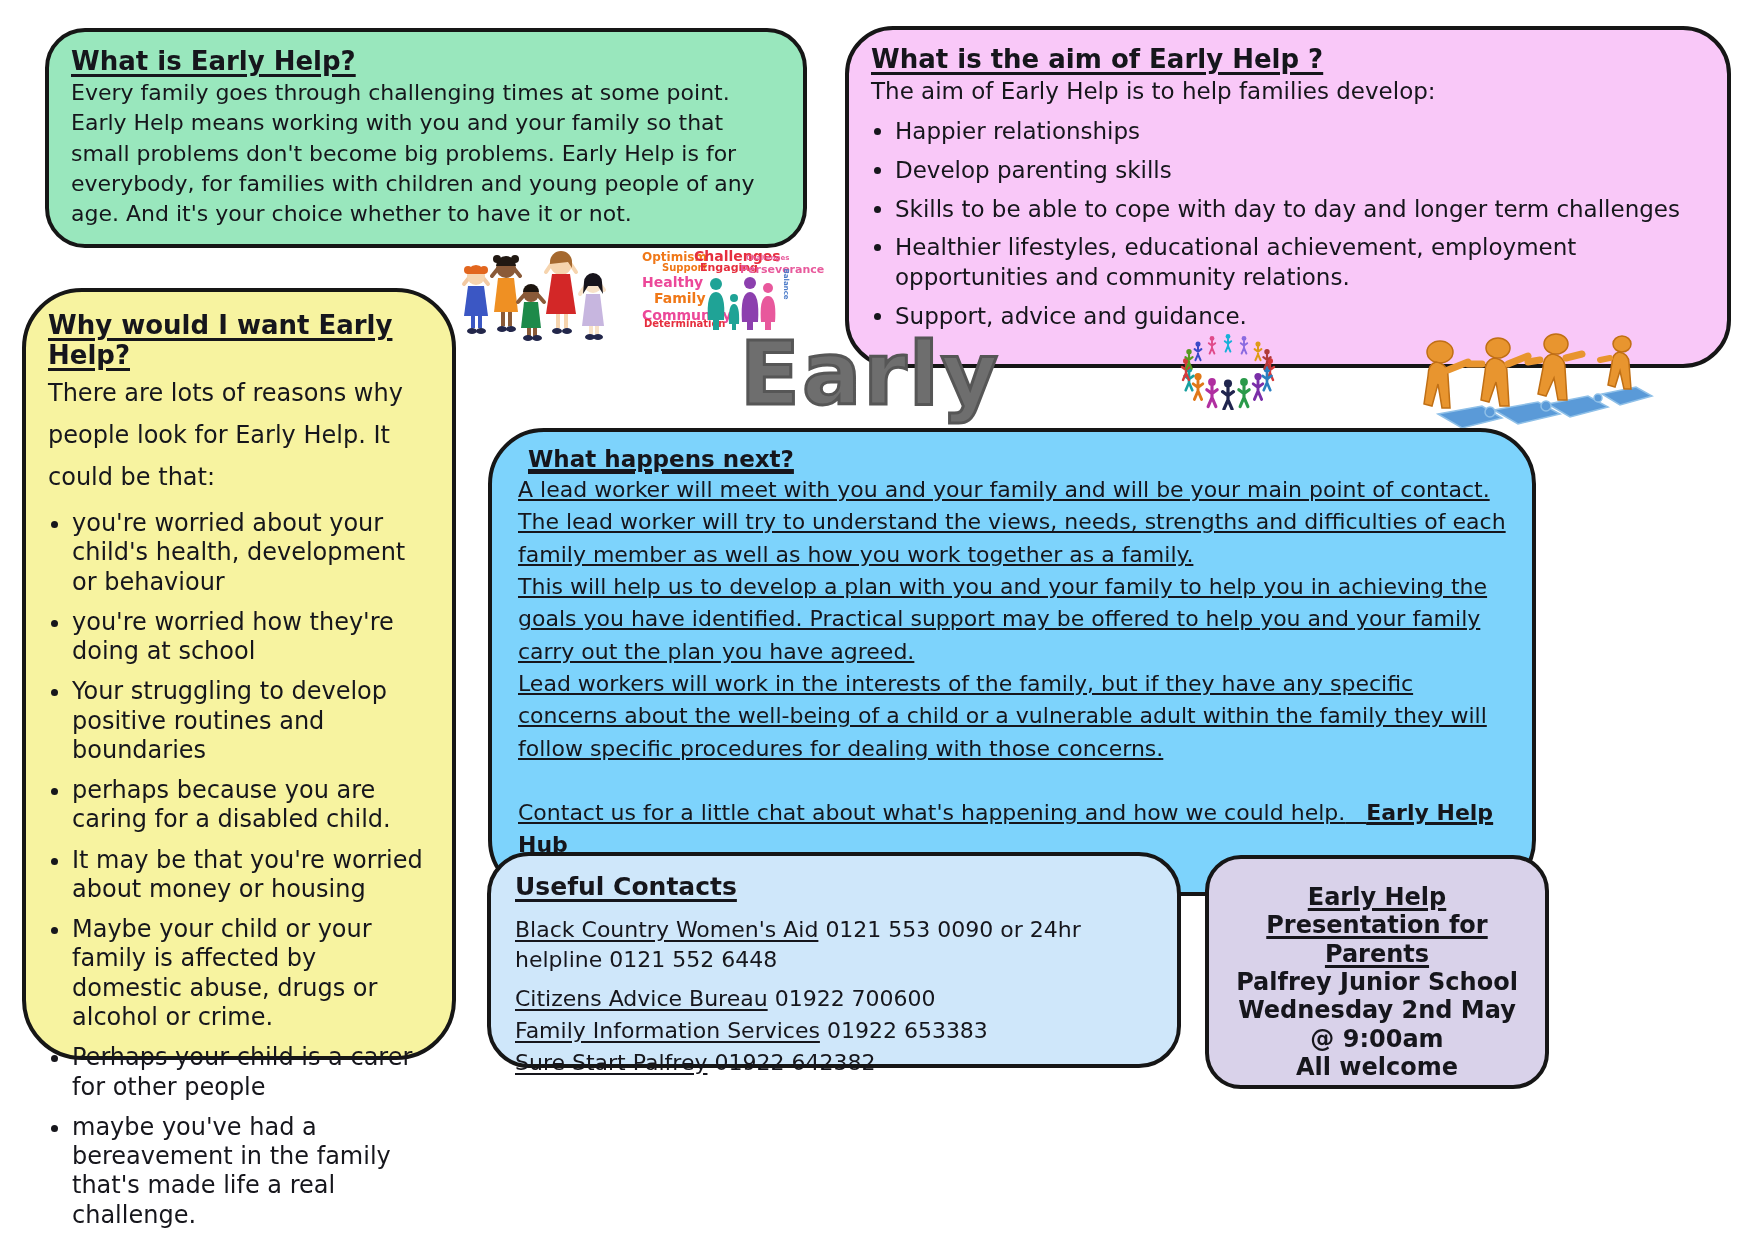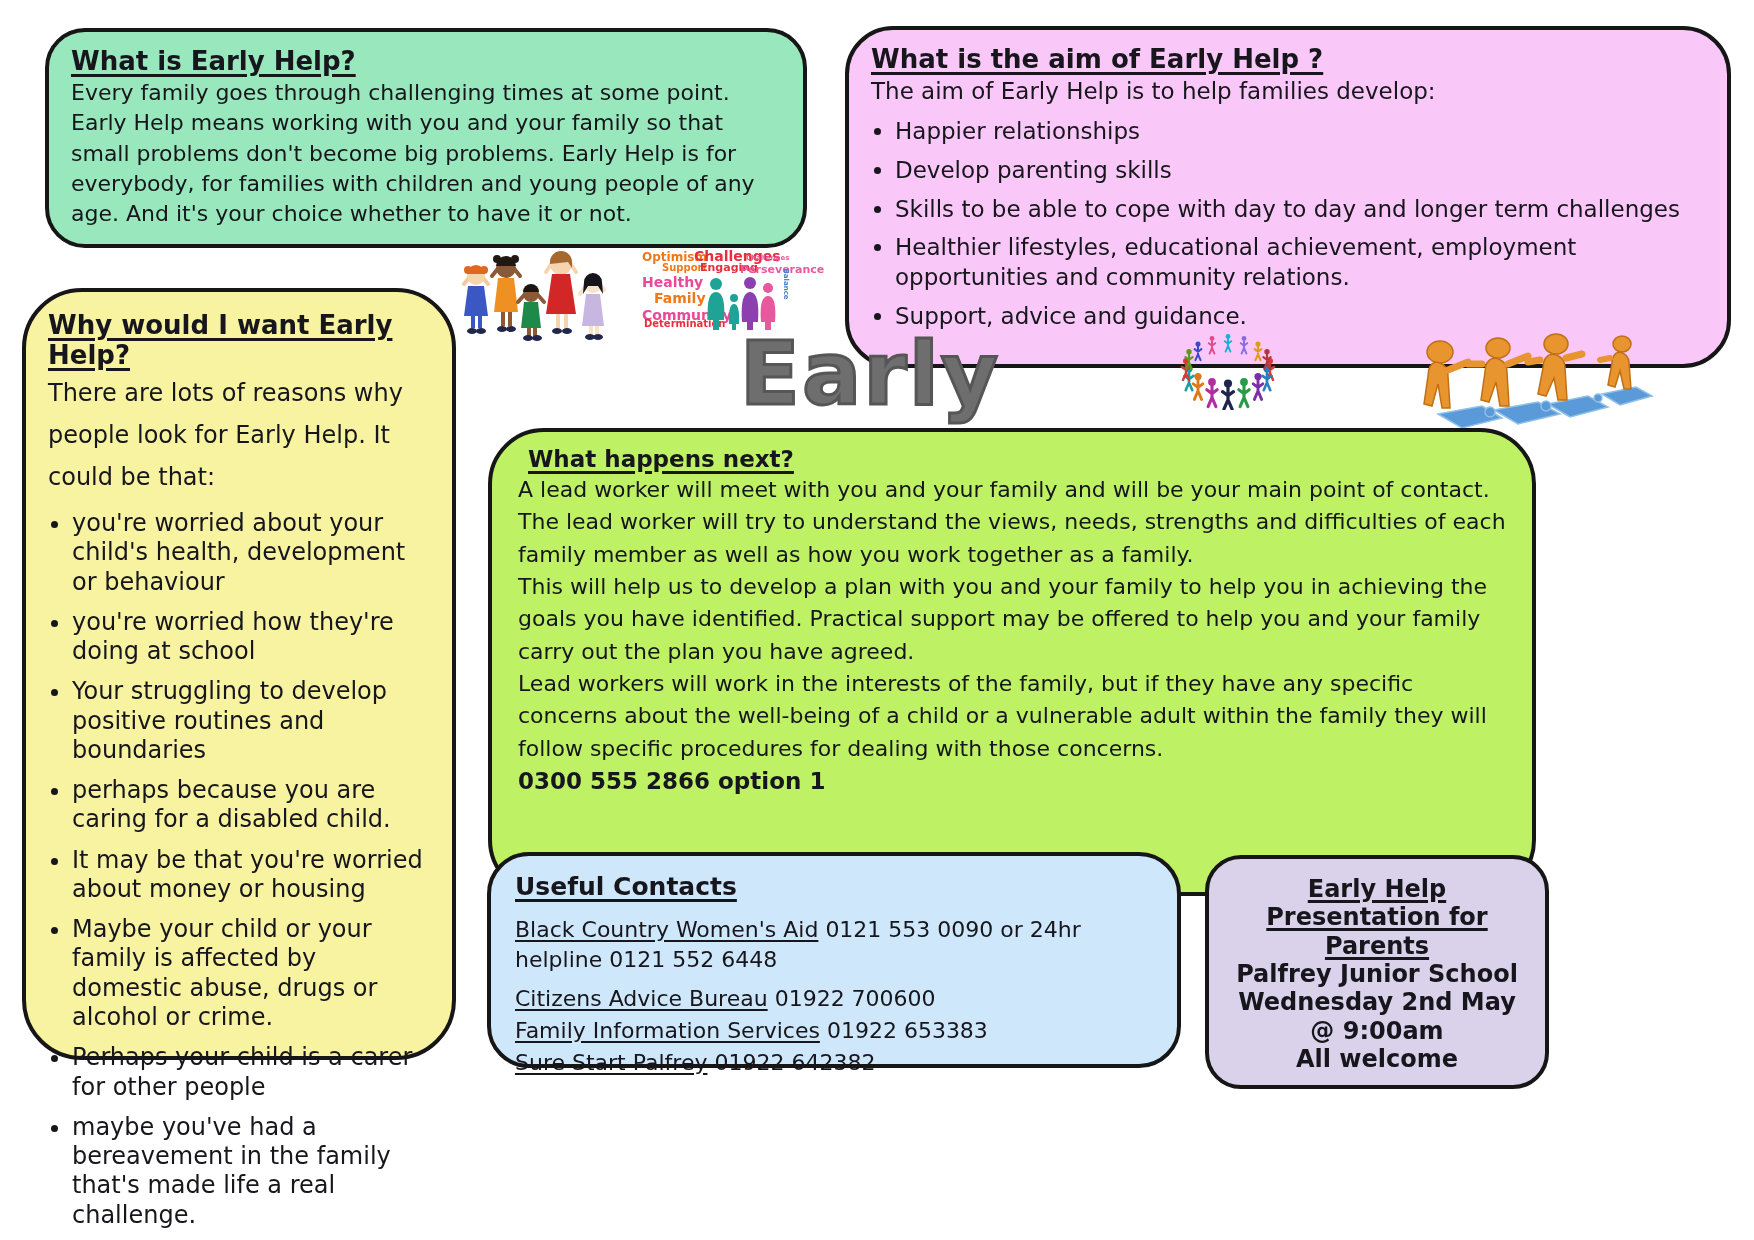--- a/index.html
+++ b/index.html
@@ -2,42 +2,42 @@
 <html><head>
 <meta charset="utf-8">
 <style>
   html,body{margin:0;padding:0;background:#fff;}
   .page{position:relative;width:1754px;height:1240px;background:#ffffff;overflow:hidden;
         font-family:"DejaVu Sans","Liberation Sans",sans-serif;color:#16161c;}
   .box{position:absolute;border:4px solid #161616;box-sizing:border-box;padding:14px 22px;}
   .bx-green {left:45px;  top:28px;  width:762px; height:220px; background:#99e7bd; border-radius:40px;}
   .bx-pink  {left:845px; top:26px;  width:886px; height:342px; background:#f9c8f8; border-radius:48px;}
   .bx-yellow{left:22px;  top:288px; width:434px; height:772px; background:#f7f3a0; border-radius:60px; padding:18px 22px;}
-  .bx-salmon{left:488px; top:428px; width:1048px;height:468px; background:#bef264; border-radius:56px; padding:14px 26px;}
+  .bx-salmon{left:488px; top:428px; width:1048px;height:468px; background:#7dd3fc; border-radius:56px; padding:14px 26px;text-decoration:underline;}
   .bx-blue  {left:487px; top:852px; width:694px; height:216px; background:#cfe7fa; border-radius:42px; padding:16px 24px;}
   .bx-purple{left:1205px;top:855px; width:344px; height:234px; background:#d9d2ea; border-radius:36px; padding:16px 14px; text-align:center;}
   h2{margin:0 0 2px 0;font-size:26px;font-weight:bold;text-decoration:underline;text-underline-offset:4px;text-decoration-thickness:2.5px;}
   .body-txt{font-size:22px;line-height:1.38;}
   ul{margin:4px 0 0 0;padding-left:24px;}
   li{margin:5px 0;}
   .bx-pink .body-txt{font-size:23px;}
   .bx-pink li{font-size:23px;line-height:1.3;margin:9px 0;}
   .bx-yellow .body-txt{font-size:24px;line-height:1.75;}
   .bx-yellow li{font-size:24px;line-height:1.22;margin:11px 0;}
   .bx-salmon h2{font-size:23px;margin-left:10px;}
   .bx-salmon .body-txt{font-size:22px;line-height:1.47;}
   .contact-line{margin-top:32px;}
   .hub-link{font-weight:bold;text-decoration:underline;text-underline-offset:3px;}
   .phone{font-weight:bold;font-size:23px;}
   .bx-blue h2{font-size:25px;margin-bottom:14px;}
   .contact-entry{font-size:22px;line-height:1.35;margin-bottom:2px;}
   .contact-entry.gap{margin-bottom:10px;}
   .c-name{text-decoration:underline;text-underline-offset:3px;}
   .bx-purple .p-line{font-weight:bold;font-size:24px;line-height:1.18;}
-  .p-title{text-decoration:underline;text-underline-offset:3px;text-decoration-thickness:2.5px;}
+  .p-title{text-decoration:underline;text-underline-offset:3px;text-decoration-thickness:2.5px;margin-top:8px;}
   .main-title{position:absolute;left:620px;top:322px;width:500px;text-align:center;
       font-size:88px;font-weight:bold;color:#6e6e6e;-webkit-text-stroke:3px #565656;letter-spacing:2px;}
   .art{position:absolute;}
   .kids{left:458px;top:246px;}
   .cloud{left:642px;top:250px;width:142px;height:82px;font-weight:bold;}
   .cloud span{position:absolute;white-space:nowrap;}
   .w-orange{color:#f07818;} .w-red{color:#e62e3e;} .w-teal{color:#ec4899;} .w-pink{color:#e85a9c;} .w-blue{color:#4a7ac8;}
   .circle-people{left:1168px;top:328px;}
   .puzzle{left:1398px;top:322px;}
 </style>
@@ -229,20 +229,24 @@
       <path d="M212 36 l-10 2" fill="none" stroke="#e8952f" stroke-width="6" stroke-linecap="round"></path>
     </g>
   </svg>
 
   <div class="box bx-salmon">
     <h2>What happens next?</h2>
     <div class="body-txt">
       <div>A lead worker will meet with you and your family and will be your main point of contact. The lead worker will try to understand the views, needs, strengths and difficulties of each family member as well as how you work together as a family.</div>
       <div>This will help us to develop a plan with you and your family to help you in achieving the goals you have identified. Practical support may be offered to help you and your family carry out the plan you have agreed.</div>
       <div>Lead workers will work in the interests of the family, but if they have any specific concerns about the well-being of a child or a vulnerable adult within the family they will follow specific procedures for dealing with those concerns.</div>
+      <div class="contact-line">
+        <span>Contact us for a little chat about what's happening and how we could help.</span>
+        &nbsp;&nbsp;<span class="hub-link">Early Help Hub</span>
+      </div>
       <div class="phone">0300 555 2866 option 1</div>
     </div>
   </div>
 
   <div class="box bx-blue">
     <h2>Useful Contacts</h2>
     <div class="contact-entry gap">
       <span class="c-name">Black Country Women's Aid</span>
       <span>0121 553 0090 or 24hr helpline 0121 552 6448</span>
     </div>

